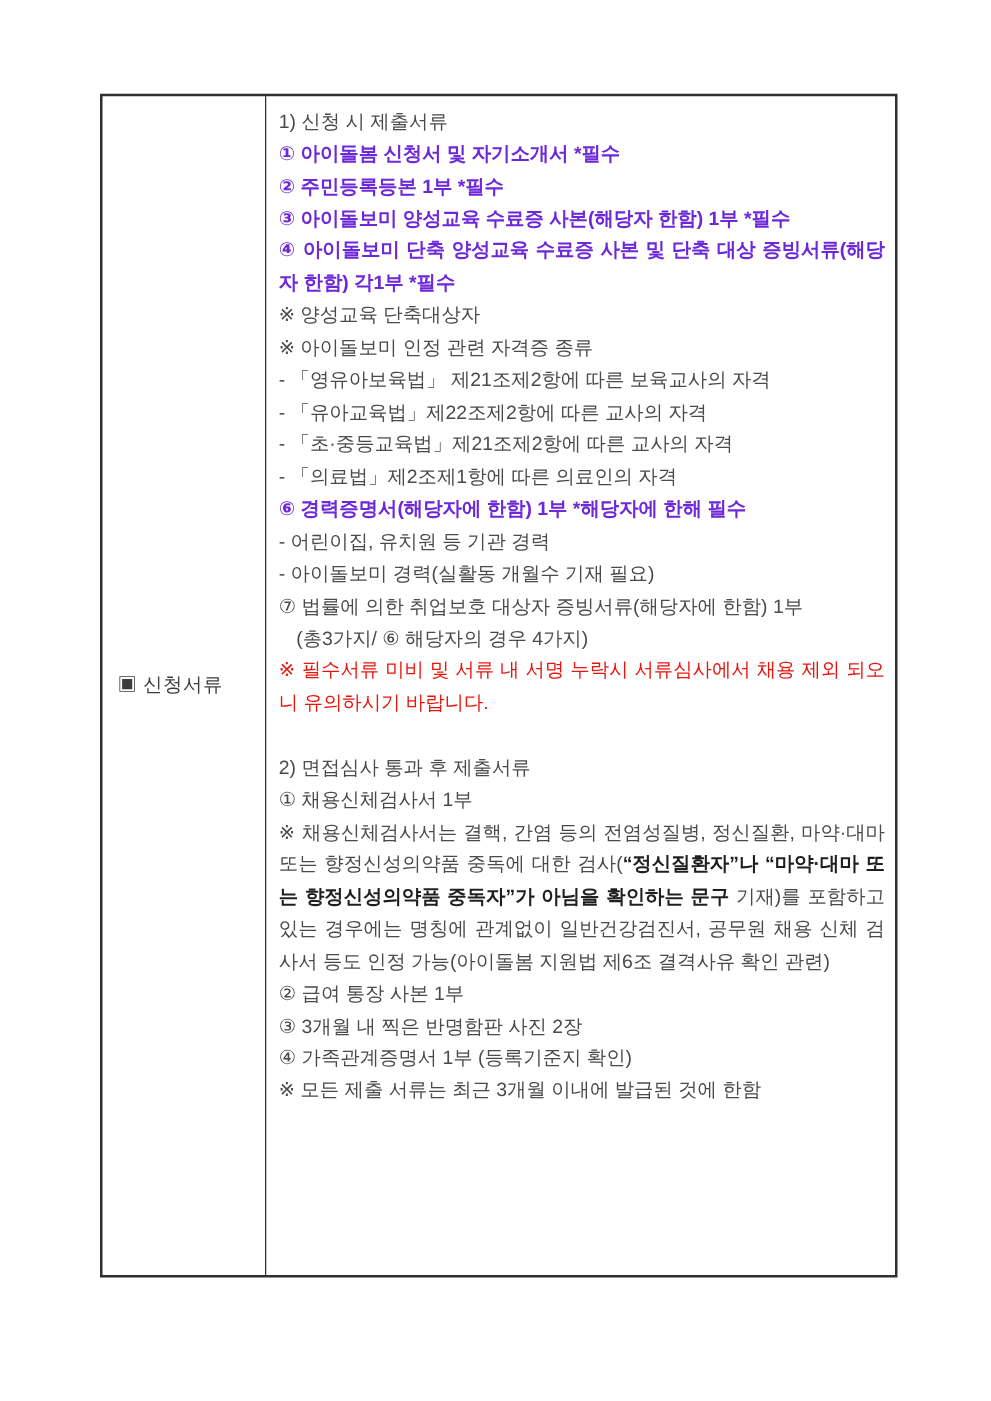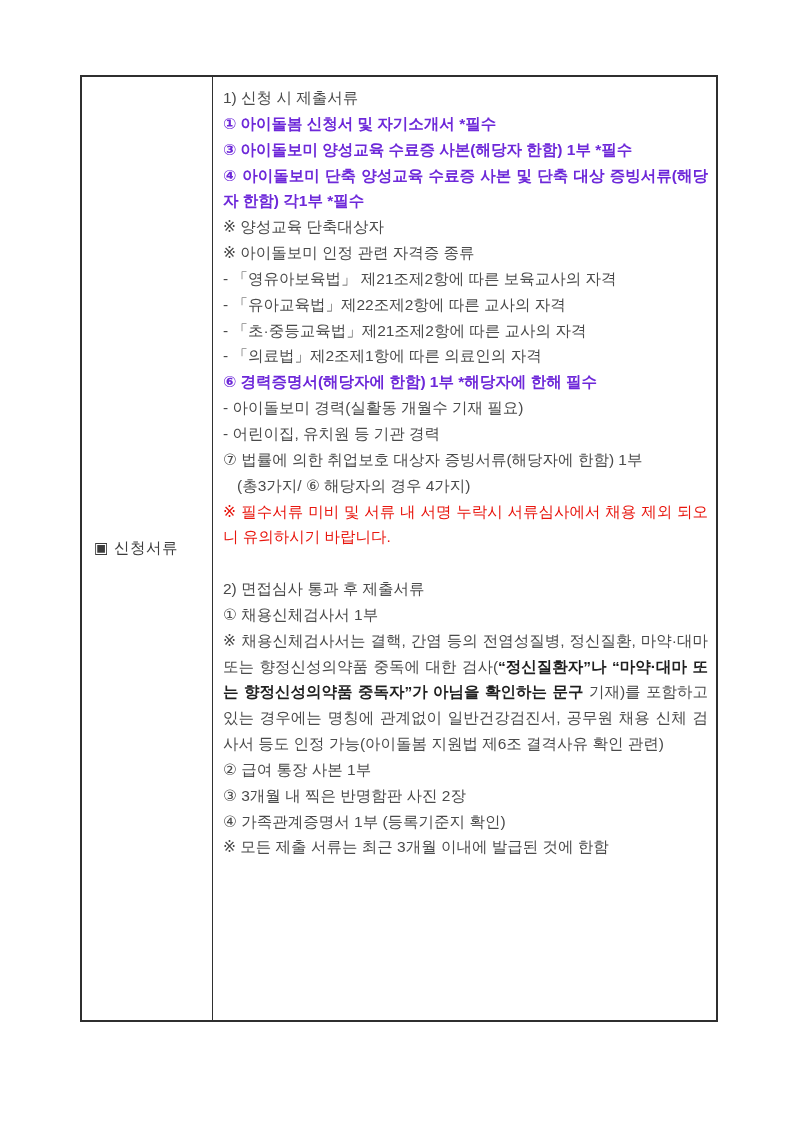--- a/index.html
+++ b/index.html
@@ -32,20 +32,21 @@
     border-right: 1px solid #2f2f2f;
     display: flex;
     align-items: center;
     padding-left: 12px;
   }
   .label-cell .row-label {
     font-size: 15.5px;
     color: #3d3d3d;
     letter-spacing: 0.5px;
     white-space: nowrap;
+    font-family: Liberation Serif, serif;
   }
   .content-cell {
     flex: 1 1 auto;
     padding: 8px 8px 0 10px;
     overflow: hidden;
   }
   .line {
     font-size: 15.5px;
     line-height: 25.85px;
     color: #4a4a4a;
@@ -80,31 +81,32 @@
 
 <div class="page">
   <div class="doc-table">
     <div class="label-cell">
       <span class="row-label">▣ 신청서류</span>
     </div>
     <div class="content-cell">
 
     <p class="line">1) 신청 시 제출서류</p>
         <p class="line bold">① 아이돌봄 신청서 및 자기소개서 *필수</p>
+        <p class="line bold">② 주민등록등본 1부 *필수</p>
         <p class="line bold">③ 아이돌보미 양성교육 수료증 사본(해당자 한함) 1부 *필수</p>
         <p class="line bold">④ 아이돌보미 단축 양성교육 수료증 사본 및 단축 대상 증빙서류(해당자 한함) 각1부 *필수</p>
         <p class="line">※ 양성교육 단축대상자</p>
         <p class="line">※ 아이돌보미 인정 관련 자격증 종류</p>
         <p class="line indent-hang">- 「영유아보육법」 제21조제2항에 따른 보육교사의 자격</p>
         <p class="line indent-hang">- 「유아교육법」제22조제2항에 따른 교사의 자격</p>
         <p class="line indent-hang">- 「초·중등교육법」제21조제2항에 따른 교사의 자격</p>
         <p class="line indent-hang">- 「의료법」제2조제1항에 따른 의료인의 자격</p>
         <p class="line bold">⑥ 경력증명서(해당자에 한함) 1부 *해당자에 한해 필수</p>
+        <p class="line indent-hang">- 어린이집, 유치원 등 기관 경력</p>
         <p class="line indent-hang">- 아이돌보미 경력(실활동 개월수 기재 필요)</p>
-        <p class="line indent-hang">- 어린이집, 유치원 등 기관 경력</p>
         <p class="line">⑦ 법률에 의한 취업보호 대상자 증빙서류(해당자에 한함) 1부</p>
         <p class="line indent-pad">(총3가지/ ⑥ 해당자의 경우 4가지)</p>
         <p class="line red-bold">※ 필수서류 미비 및 서류 내 서명 누락시 서류심사에서 채용 제외 되오니 유의하시기 바랍니다.</p>
         <p class="line spacer"></p>
         <p class="line">2) 면접심사 통과 후 제출서류</p>
         <p class="line">① 채용신체검사서 1부</p>
         <p class="line"><span>※ 채용신체검사서는 결핵, 간염 등의 전염성질병, 정신질환, 마약·대마 또는 향정신성의약품 중독에 대한 검사(</span><span class="seg-bold">“정신질환자”나 “마약·대마 또는 향정신성의약품 중독자”가 아님을 확인하는 문구</span><span> 기재)를 포함하고 있는 경우에는 명칭에 관계없이 일반건강검진서, 공무원 채용 신체 검사서 등도 인정 가능(아이돌봄 지원법 제6조 결격사유 확인 관련)</span></p>
         <p class="line">② 급여 통장 사본 1부</p>
         <p class="line">③ 3개월 내 찍은 반명함판 사진 2장</p>
         <p class="line">④ 가족관계증명서 1부 (등록기준지 확인)</p>

